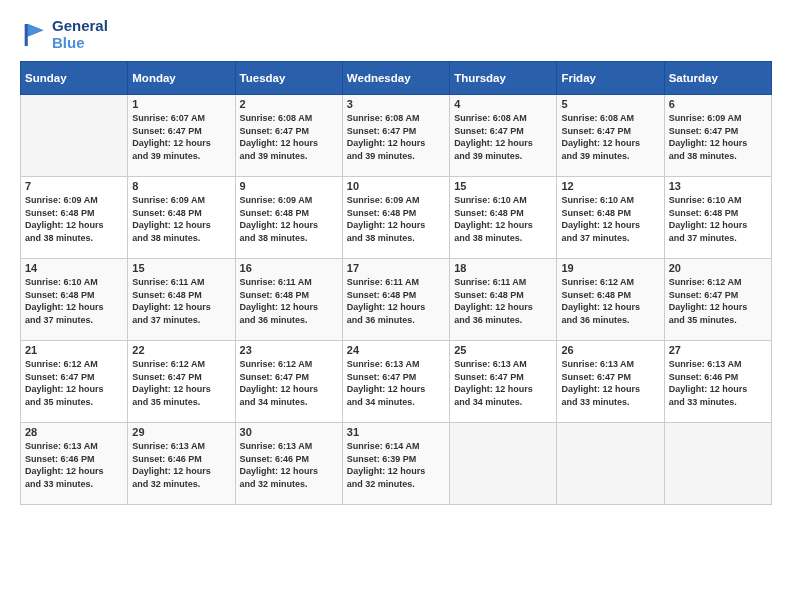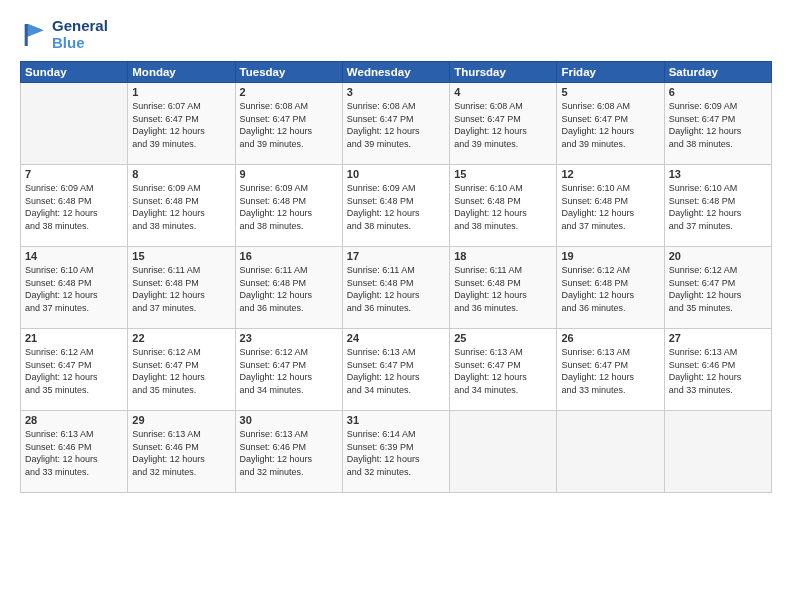--- a/index.html
+++ b/index.html
@@ -54,21 +54,21 @@
     table {
       width: 100%;
       border-collapse: collapse;
       table-layout: fixed;
     }
     thead tr th {
       background-color: #2a5fac;
       color: #fff;
       font-size: 11.5px;
       font-weight: bold;
-      padding: 4px 4px;
+      padding: 10px 4px;
       text-align: left;
       border: 1px solid #1e4d9a;
     }
     tbody tr td {
       border: 1px solid #ccc;
       vertical-align: top;
       padding: 3px 4px;
       font-size: 9px;
       color: #333;
       height: 82px;
@@ -81,20 +81,21 @@
       font-size: 11px;
       font-weight: bold;
       color: #333;
       display: block;
       margin-bottom: 2px;
     }
     .day-detail {
       font-size: 9px;
       line-height: 1.4;
       color: #333;
+      font-weight: bold;
     }
     .empty-cell {
       background: #f5f5f5 !important;
     }
   </style>
 </head>
 <body>
 
 <div class="page">
   <div class="header">

